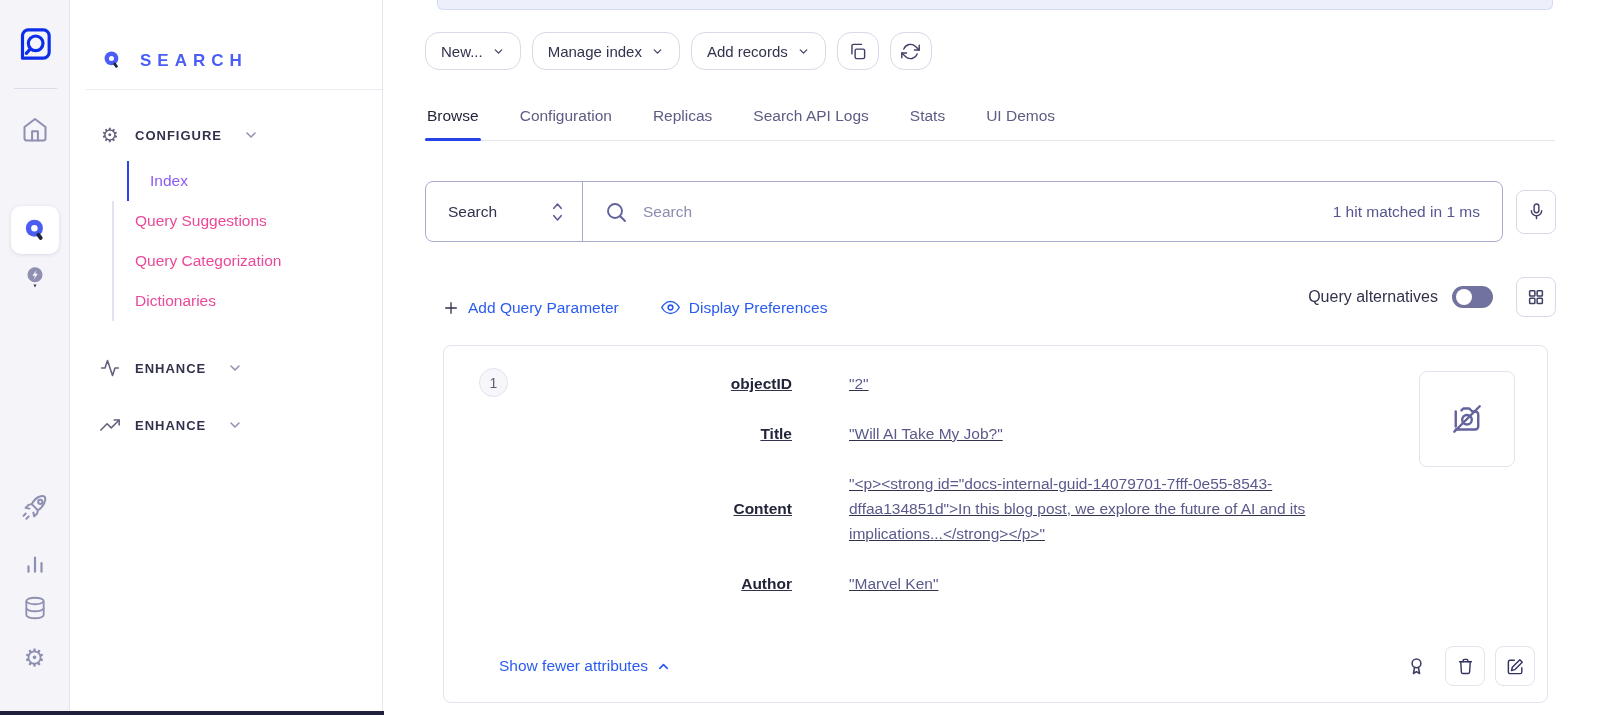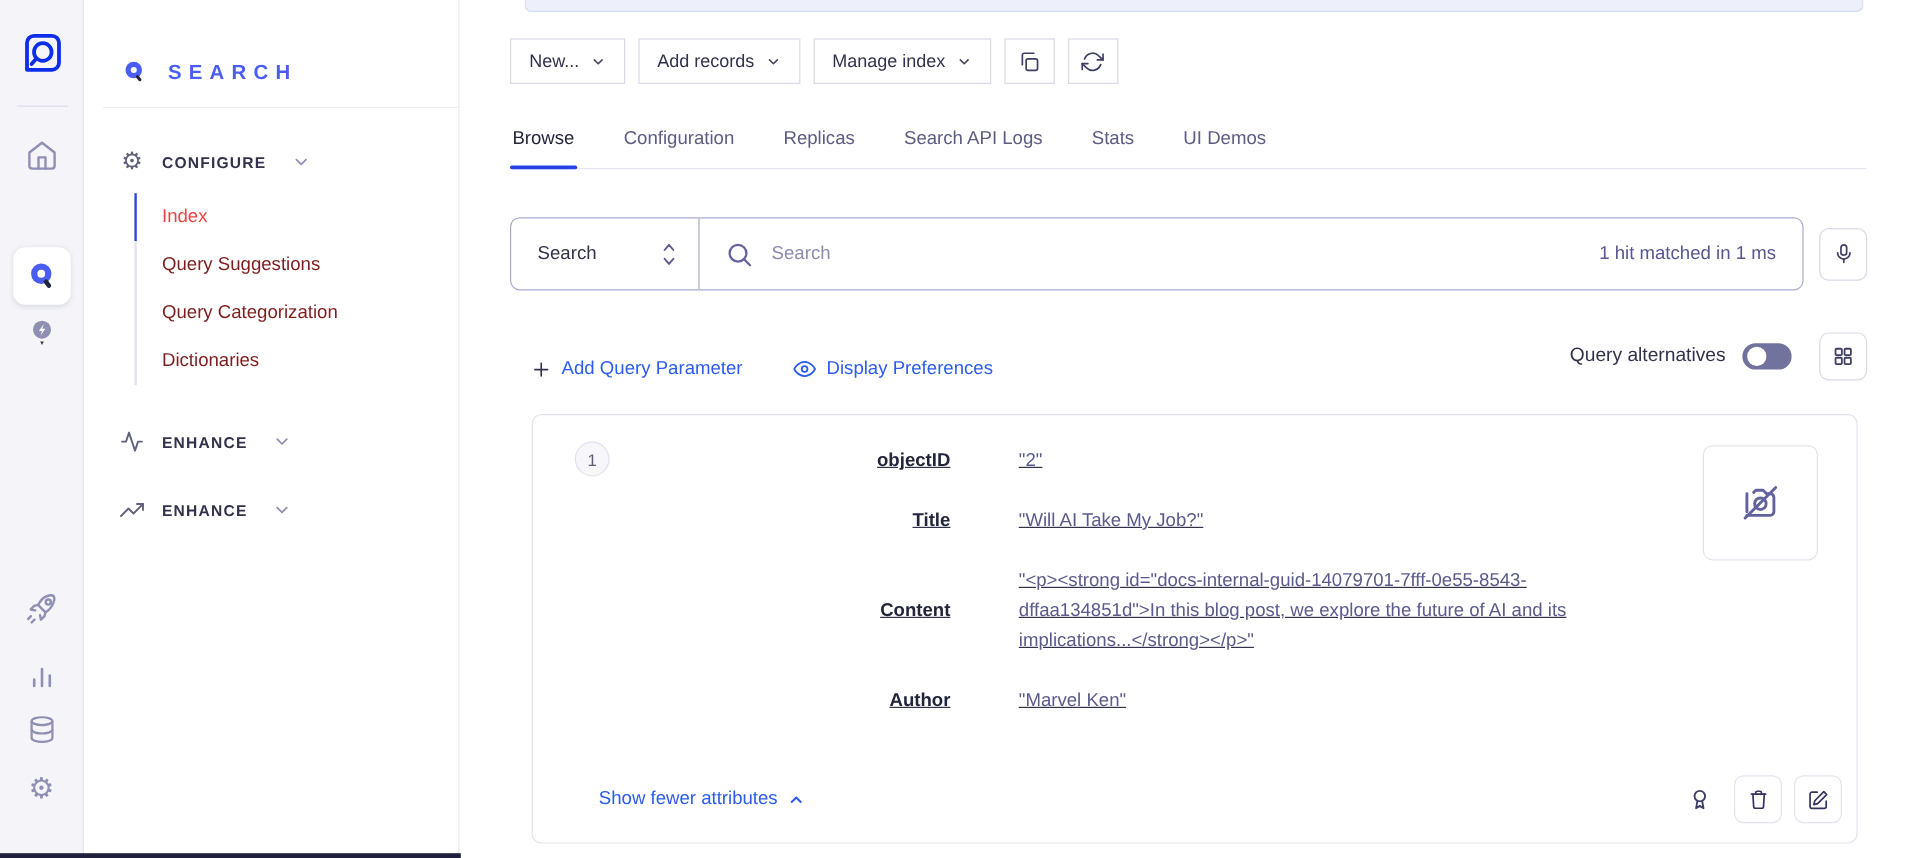--- a/index.html
+++ b/index.html
@@ -28,30 +28,30 @@
   .sb-header { display:flex; align-items:center; gap:15px; padding-top:33px; height:88px; }
   .sb-title { color:#4a5ef5; font-size:17px; font-weight:700; letter-spacing:6px; }
   .sb-header-rule { position:absolute; top:89px; left:16px; right:0; height:1px; background:#ececf3; }
   .section { margin-top:37px; }
   .section:first-of-type { margin-top:33px; }
   .section-head { display:flex; align-items:center; gap:15px; color:#32324d; }
   .section-label { font-size:13px; font-weight:700; letter-spacing:1px; }
   .section-chevron { color:#8e8fb3; margin-left:6px; }
   .section-gear { font-size:20px; line-height:1; color:#62627e; width:20px; text-align:center; }
   .section ul { list-style:none; margin:16px 0 0 12px; }
-  .section li { display:flex; align-items:center; height:40px; padding-left:21px; border-left:2px solid #e3e3ee; font-size:15.5px; color:#7f1d1d; cursor:pointer; }
-  .section li.active { border-left-color:#2c45e8; color:#ef4444; }
+  .section li { display:flex; align-items:center; height:40px; padding-left:21px; border-left:2px solid #e3e3ee; font-size:15.5px; color:#ec4899; cursor:pointer; }
+  .section li.active { border-left-color:#2c45e8; color:#8b5cf6;margin-left:15px; }
   .section li.muted { color:#b3b3ca; }
 
   
   .main { position:relative; flex:1; background:#fff; overflow:hidden; }
   .banner-sliver { position:absolute; top:0; left:54px; right:47px; height:10px; background:#edf0fb; border:1px solid #d3dcf5; border-top:none; border-radius:0 0 6px 6px; }
 
   .toolbar { display:flex; gap:11px; margin:32px 45px 0 42px; }
-  .btn { display:flex; align-items:center; gap:9px; height:38px; padding:0 15px; background:#fff; border:1px solid #d9d9e8; border-radius:0; font-size:15px; color:#32324d; cursor:pointer; }
+  .btn { display:flex; align-items:center; gap:9px; height:38px; padding:0 15px; background:#fff; border:1px solid #d9d9e8; border-radius:14px; font-size:15px; color:#32324d; cursor:pointer; }
   .btn .chev { color:#45455f; }
   .btn-icon { width:42px; padding:0; justify-content:center; color:#3f3f66; }
 
   .tabs { display:flex; gap:37px; margin:27px 45px 0 42px; border-bottom:1px solid #e6e6ef; }
   .tab { position:relative; padding:10px 2px 15px; font-size:15.5px; color:#5c5c84; cursor:pointer; }
   .tab.active { color:#23263b; }
   .tab.active::after { content:""; position:absolute; left:0; right:0; bottom:-1px; height:3px; background:#2742e5; border-radius:2px; }
 
   .search-row { display:flex; align-items:center; gap:13px; margin:40px 44px 0 42px; }
   .search-bar { flex:1; display:flex; height:61px; background:#fff; border:1px solid #a9abce; border-radius:8px; overflow:hidden; }
@@ -226,29 +226,29 @@
     <div class="toolbar">
       <button class="btn">
         <span>New...</span>
         <span class="chev">
             <svg width="13" height="13" viewBox="0 0 24 24" fill="none" stroke="currentColor" stroke-width="2.4" stroke-linecap="round" stroke-linejoin="round">
               <polyline points="6 9 12 15 18 9"></polyline>
             </svg>
           </span>
       </button>
       <button class="btn">
-        <span>Add records</span>
+        <span>Manage index</span>
         <span class="chev">
             <svg width="13" height="13" viewBox="0 0 24 24" fill="none" stroke="currentColor" stroke-width="2.4" stroke-linecap="round" stroke-linejoin="round">
               <polyline points="6 9 12 15 18 9"></polyline>
             </svg>
           </span>
       </button>
       <button class="btn">
-        <span>Manage index</span>
+        <span>Add records</span>
         <span class="chev">
             <svg width="13" height="13" viewBox="0 0 24 24" fill="none" stroke="currentColor" stroke-width="2.4" stroke-linecap="round" stroke-linejoin="round">
               <polyline points="6 9 12 15 18 9"></polyline>
             </svg>
           </span>
       </button>
       <button class="btn btn-icon">
         <svg width="19" height="19" viewBox="0 0 24 24" fill="none" stroke="currentColor" stroke-width="1.8" stroke-linecap="round" stroke-linejoin="round">
           <rect x="9" y="9" width="12" height="12" rx="2"></rect>
             <path d="M5 15V5a2 2 0 0 1 2-2h10"></path>

